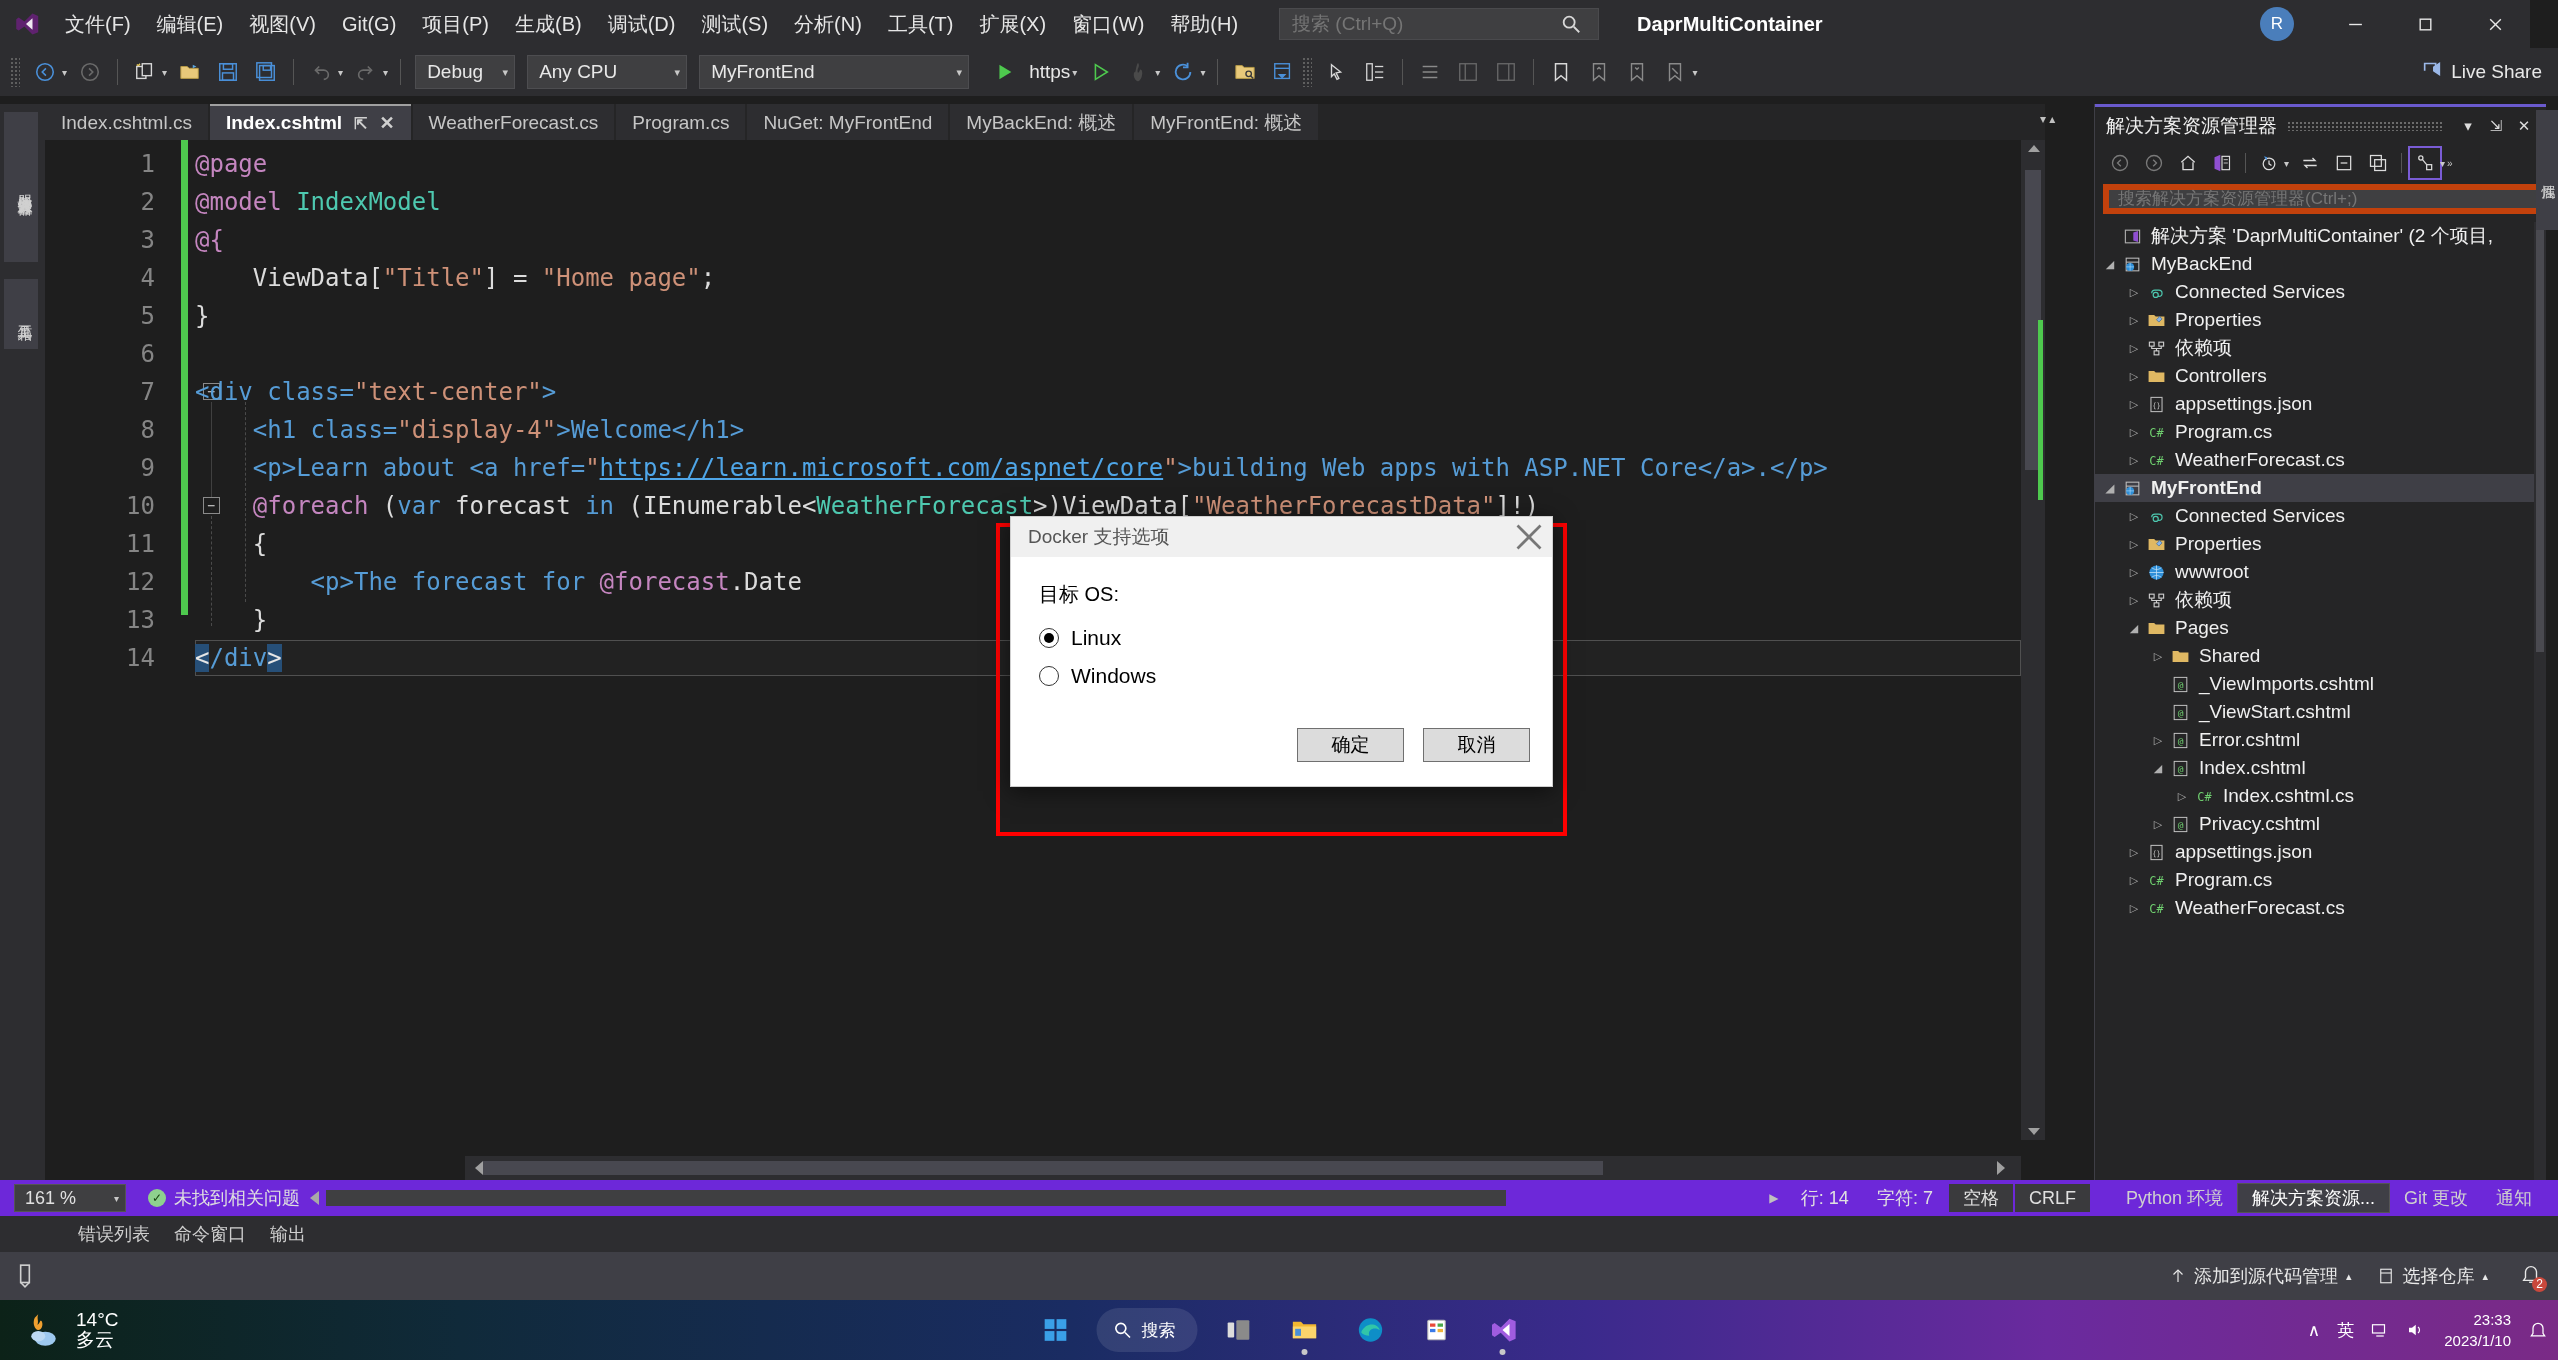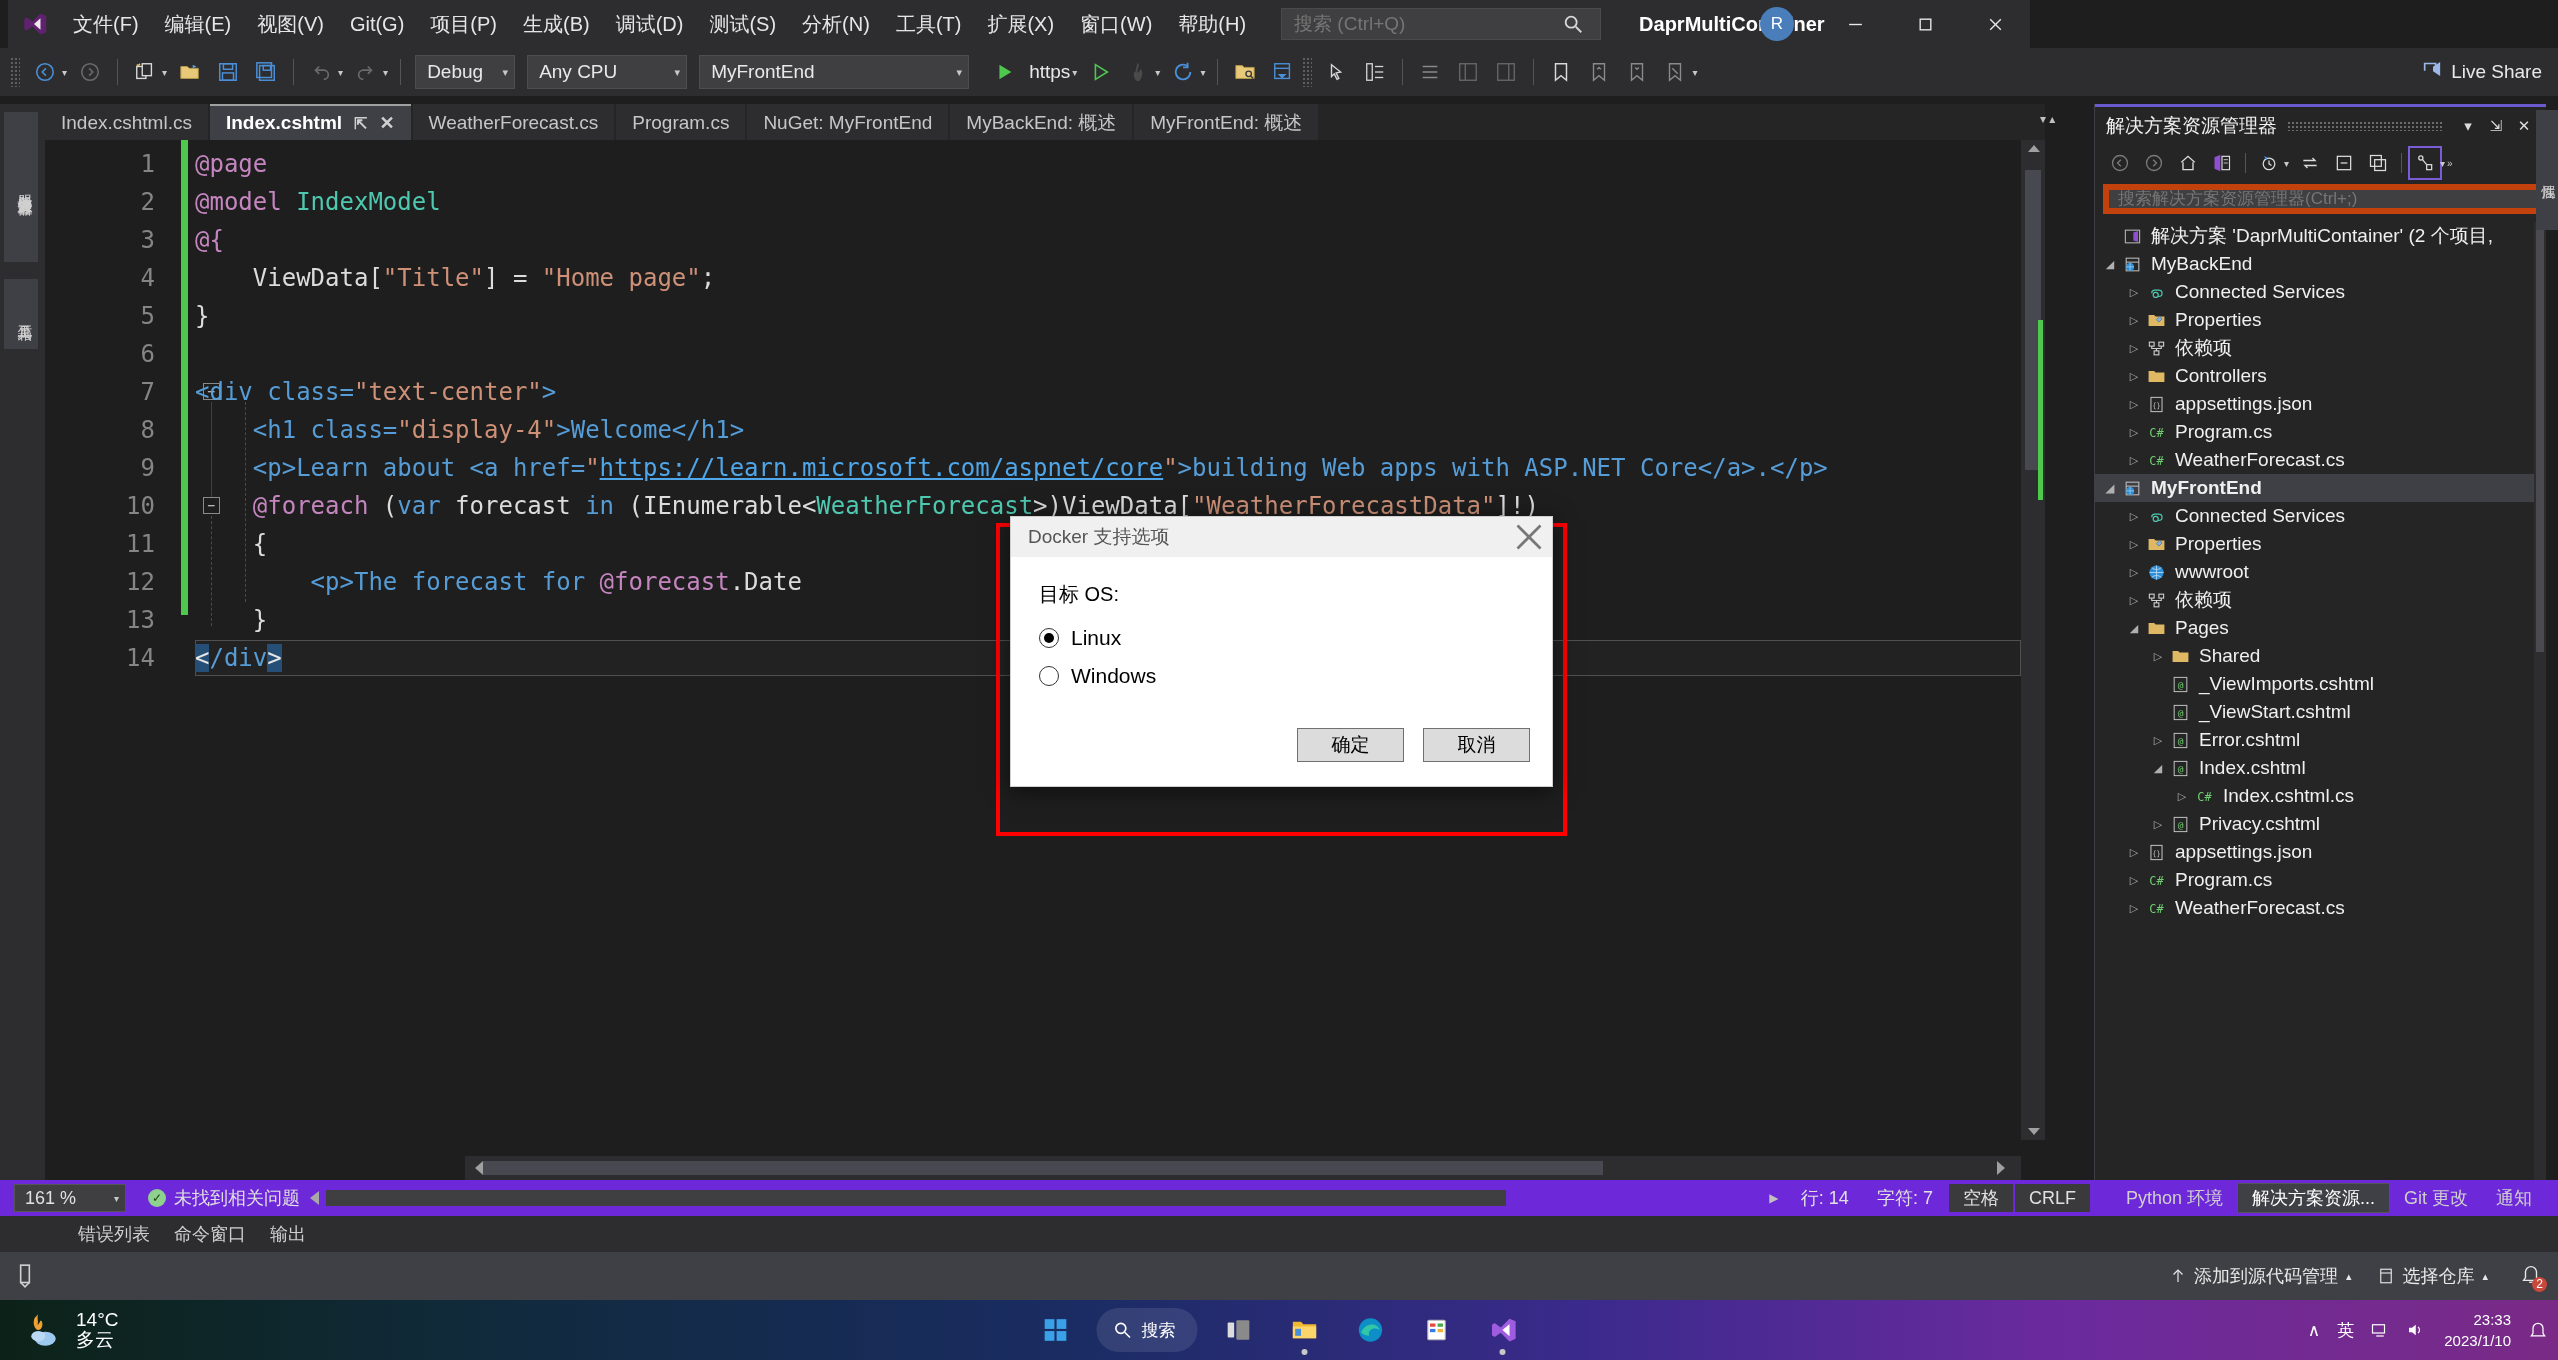--- a/index.html
+++ b/index.html
@@ -8,32 +8,32 @@
     overflow: hidden;
     background: #1e1e1e;
     font-family: "Liberation Sans", sans-serif;
     color: #f1f1f1;
     -webkit-font-smoothing: antialiased;
   }
   .app { position: relative; width: 2558px; height: 1360px; }
 
   
   .titlebar {
-    position:absolute; left:8px; top:0; width:2022px; height:48px;
+    position:absolute; left:0; top:0; width:2530px; height:48px;
     background:#2d2d30; display:flex; align-items:center;
   }
   .vs-logo { width:52px; height:48px; display:flex; align-items:center; justify-content:center; }
   .vs-logo svg { width:26px; height:26px; }
   .menu { display:flex; align-items:center; height:48px; }
   .menu-item {
     padding:0 13px; height:48px; line-height:48px;
     font-size:20px; color:#e6e6e6; white-space:nowrap; cursor:default;
   }
   .qsearch {
-    margin-left:22px; width:320px; height:32px; background:#3f3f41;
+    margin-left:28px; width:320px; height:32px; background:#3f3f41;
     border:1px solid #4a4a4d; display:flex; align-items:center;
     padding:0 16px 0 12px; position:relative;
   }
   .qsearch input {
     flex:1; background:transparent; border:none; outline:none;
     color:#cfcfcf; font-size:19px; font-family:"Liberation Sans", sans-serif;
   }
   .qsearch .mag { width:22px; height:22px; flex:0 0 22px; }
   .win-title {
     margin-left:38px; font-size:20px; font-weight:bold; color:#ffffff;

